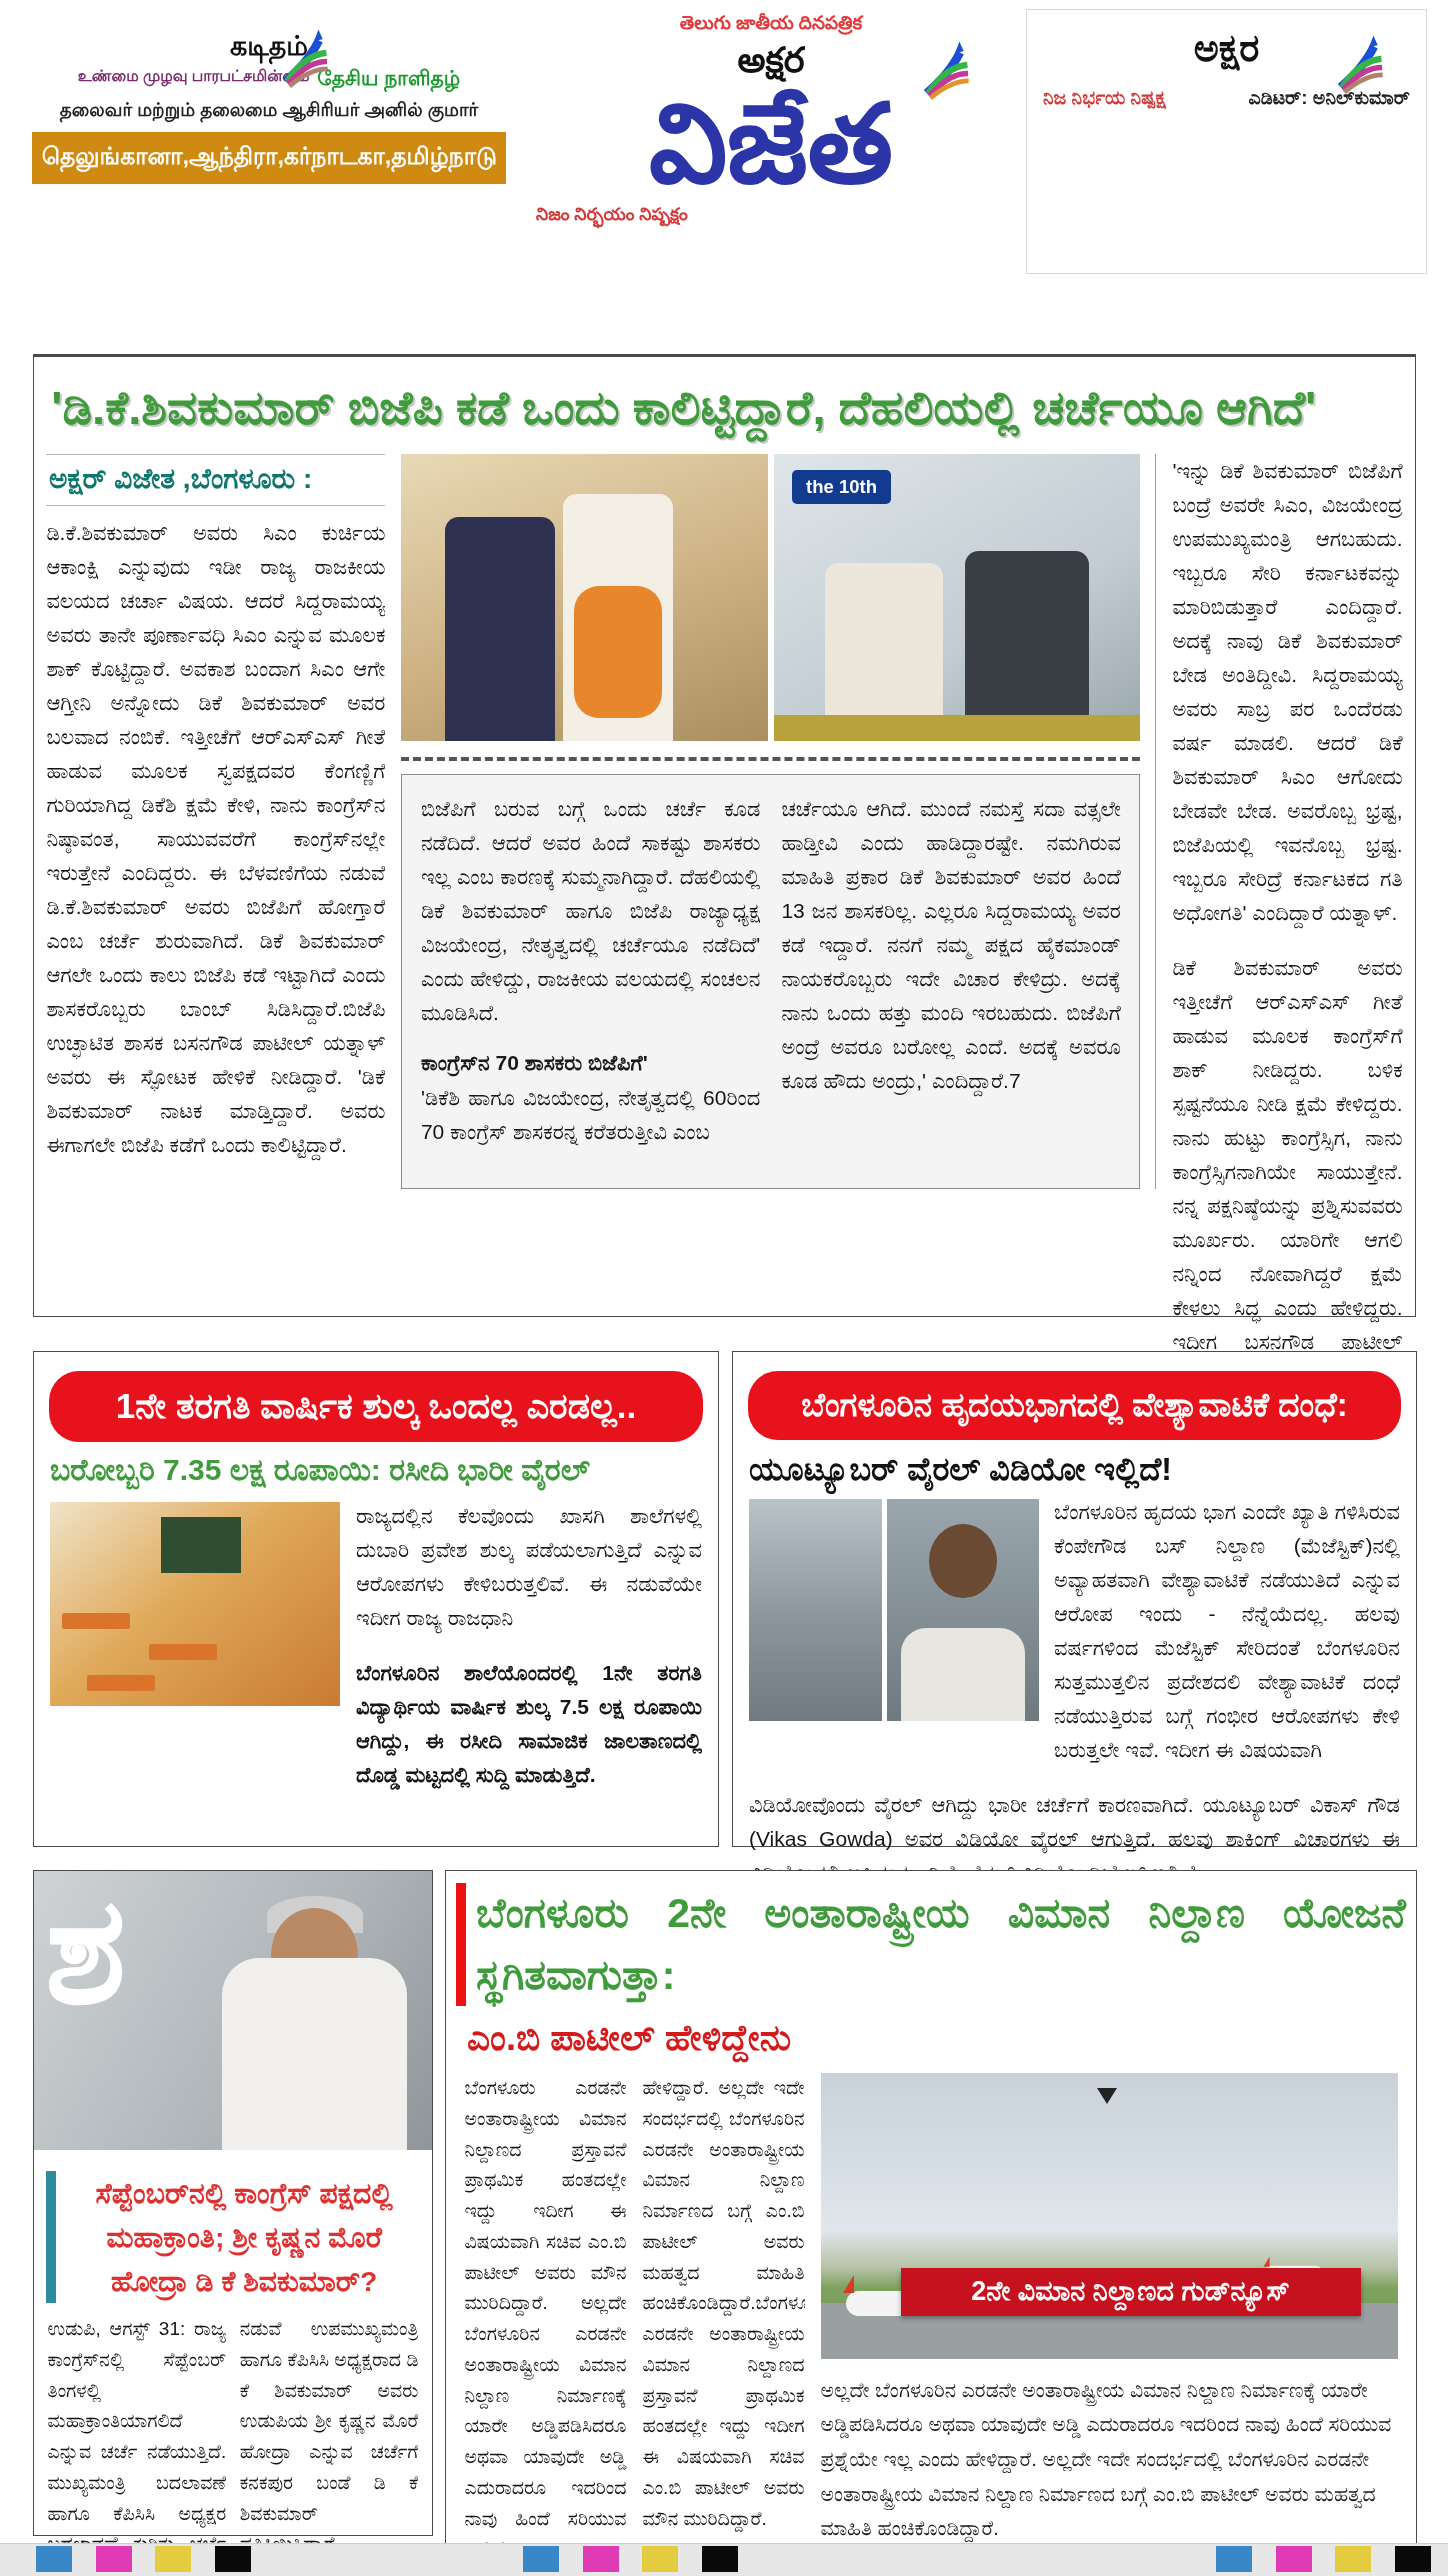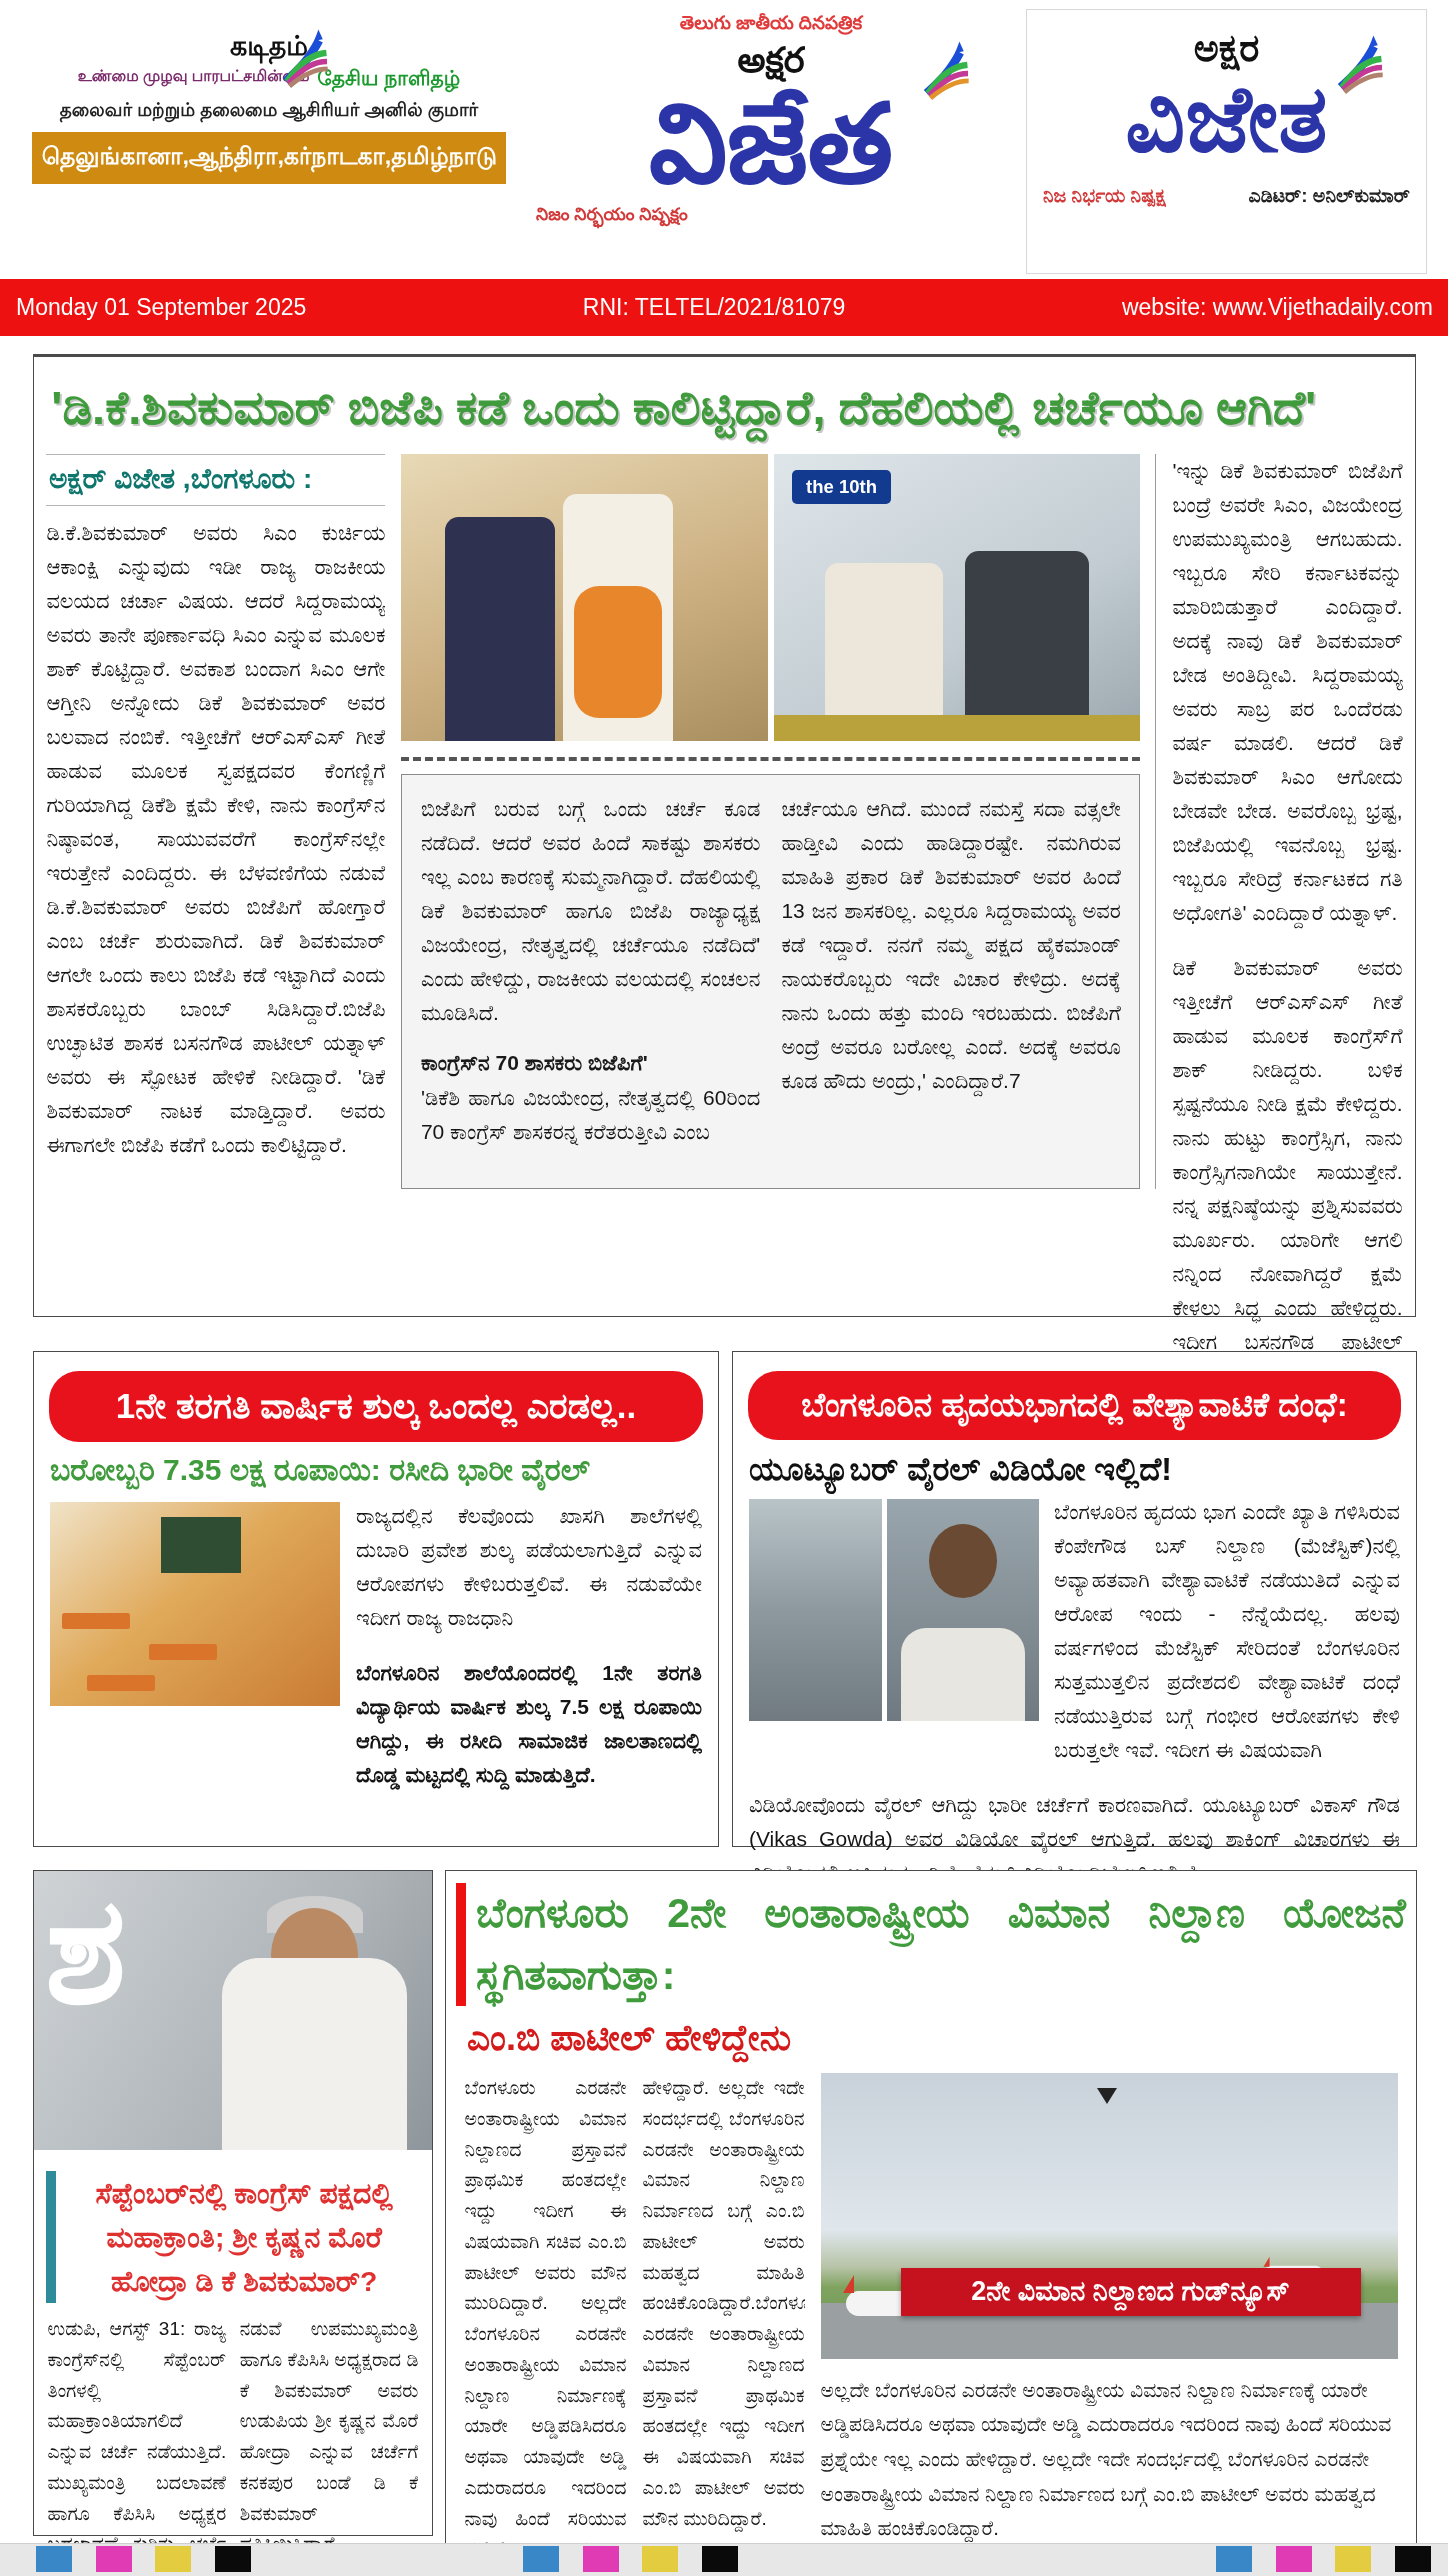--- a/index.html
+++ b/index.html
@@ -173,33 +173,27 @@
 
     <div class="logo logo-right">
       <div class="prefix">ಅಕ್ಷರ</div>
       <svg class="peacock" viewBox="0 0 120 120">
         <path d="M85 12 l7 16 -14 3 z" fill="#1b4fd8"></path>
         <path d="M86 30 C 70 60, 56 74, 32 96" stroke="#1b4fd8" stroke-width="14" fill="none"></path>
         <path d="M34 96 C 58 62, 78 52, 98 50" stroke="#35b44a" stroke-width="10" fill="none"></path>
         <path d="M36 100 C 62 72, 80 64, 99 64" stroke="#c23a96" stroke-width="9" fill="none"></path>
         <path d="M38 104 C 64 82, 82 76, 100 76" stroke="#b0826d" stroke-width="8" fill="none"></path>
       </svg>
-      <div class="main">ವಿಜೇತ</div>
       <div class="bottomrow">
         <span class="tagline">ನಿಜ ನಿರ್ಭಯ ನಿಷ್ಪಕ್ಷ</span>
         <span class="editor">ಎಡಿಟರ್: ಅನಿಲ್‌ಕುಮಾರ್</span>
       </div>
     </div>
   </header>
 
-  <div class="info-bar">
-    <span>Monday 01  September 2025</span>
-    <span>RNI: TELTEL/2021/81079</span>
-    <span>website: www.Vijethadaily.com</span>
-  </div>
 
   <section class="box lead">
     <h1 class="lead-headline">'ಡಿ.ಕೆ.ಶಿವಕುಮಾರ್ ಬಿಜೆಪಿ ಕಡೆ ಒಂದು ಕಾಲಿಟ್ಟಿದ್ದಾರೆ, ದೆಹಲಿಯಲ್ಲಿ ಚರ್ಚೆಯೂ ಆಗಿದೆ'</h1>
     <div class="lead-cols">
       <div class="lead-left">
         <div class="dateline">ಅಕ್ಷರ್ ವಿಜೇತ ,ಬೆಂಗಳೂರು :</div>
         <p class="body-text">ಡಿ.ಕೆ.ಶಿವಕುಮಾರ್ ಅವರು ಸಿಎಂ ಕುರ್ಚಿಯ ಆಕಾಂಕ್ಷಿ ಎನ್ನುವುದು ಇಡೀ ರಾಜ್ಯ ರಾಜಕೀಯ ವಲಯದ ಚರ್ಚಾ ವಿಷಯ. ಆದರೆ ಸಿದ್ದರಾಮಯ್ಯ ಅವರು ತಾನೇ ಪೂರ್ಣಾವಧಿ ಸಿಎಂ ಎನ್ನುವ ಮೂಲಕ ಶಾಕ್ ಕೊಟ್ಟಿದ್ದಾರೆ. ಅವಕಾಶ ಬಂದಾಗ ಸಿಎಂ ಆಗೇ ಆಗ್ತೀನಿ ಅನ್ನೋದು ಡಿಕೆ ಶಿವಕುಮಾರ್ ಅವರ ಬಲವಾದ ನಂಬಿಕೆ. ಇತ್ತೀಚೆಗೆ ಆರ್‌ಎಸ್‌ಎಸ್ ಗೀತೆ ಹಾಡುವ ಮೂಲಕ ಸ್ವಪಕ್ಷದವರ ಕೆಂಗಣ್ಣಿಗೆ ಗುರಿಯಾಗಿದ್ದ ಡಿಕೆಶಿ ಕ್ಷಮೆ ಕೇಳಿ, ನಾನು ಕಾಂಗ್ರೆಸ್‌ನ ನಿಷ್ಠಾವಂತ, ಸಾಯುವವರೆಗೆ ಕಾಂಗ್ರೆಸ್‌ನಲ್ಲೇ ಇರುತ್ತೇನೆ ಎಂದಿದ್ದರು. ಈ ಬೆಳವಣಿಗೆಯ ನಡುವೆ ಡಿ.ಕೆ.ಶಿವಕುಮಾರ್ ಅವರು ಬಿಜೆಪಿಗೆ ಹೋಗ್ತಾರೆ ಎಂಬ ಚರ್ಚೆ ಶುರುವಾಗಿದೆ. ಡಿಕೆ ಶಿವಕುಮಾರ್ ಆಗಲೇ ಒಂದು ಕಾಲು ಬಿಜೆಪಿ ಕಡೆ ಇಟ್ಟಾಗಿದೆ ಎಂದು ಶಾಸಕರೊಬ್ಬರು ಬಾಂಬ್ ಸಿಡಿಸಿದ್ದಾರೆ.ಬಿಜೆಪಿ ಉಚ್ಛಾಟಿತ ಶಾಸಕ ಬಸನಗೌಡ ಪಾಟೀಲ್ ಯತ್ನಾಳ್ ಅವರು ಈ ಸ್ಫೋಟಕ ಹೇಳಿಕೆ ನೀಡಿದ್ದಾರೆ. 'ಡಿಕೆ ಶಿವಕುಮಾರ್ ನಾಟಕ ಮಾಡ್ತಿದ್ದಾರೆ. ಅವರು ಈಗಾಗಲೇ ಬಿಜೆಪಿ ಕಡೆಗೆ ಒಂದು ಕಾಲಿಟ್ಟಿದ್ದಾರೆ.</p>
       </div>
       <div class="lead-mid">
         <div class="photo-row">

